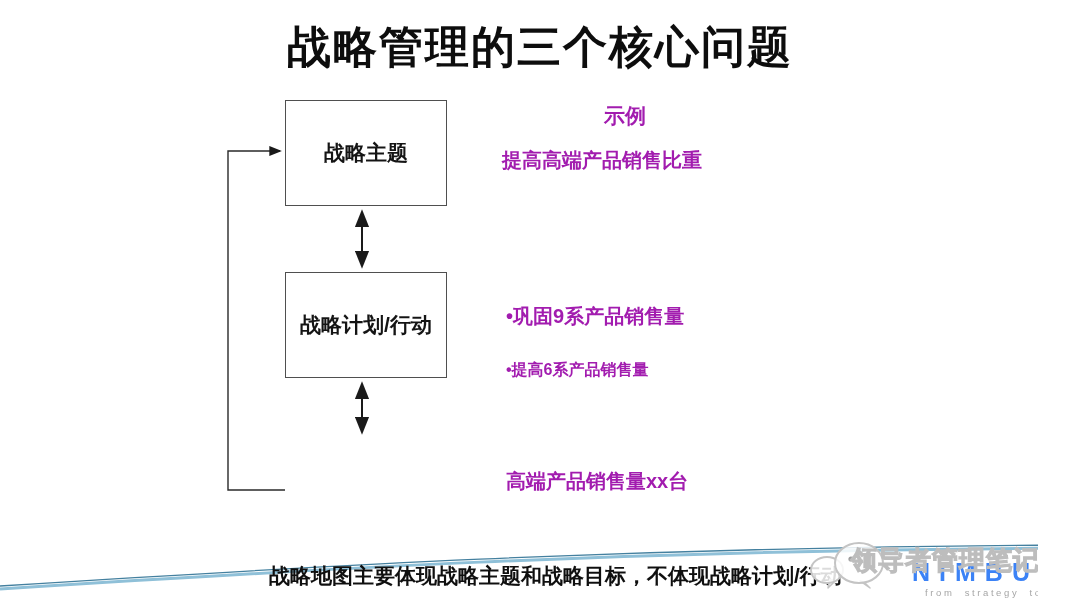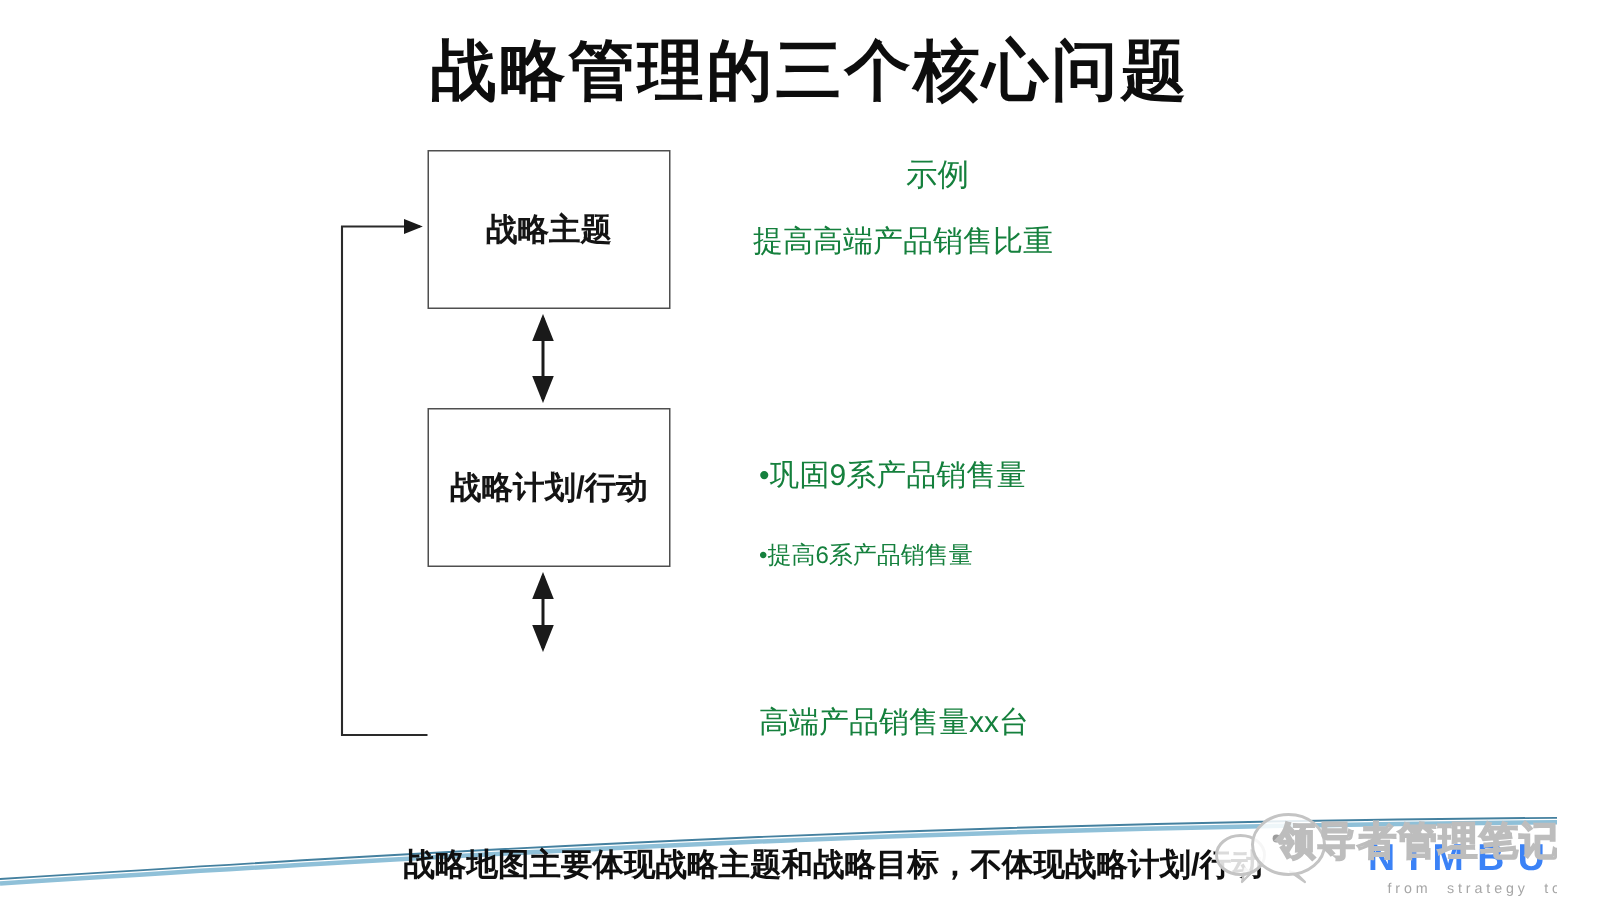--- a/index.html
+++ b/index.html
@@ -22,21 +22,21 @@
   .flow-box{
     left:285px;width:162px;
     border:1.5px solid #4f4f4f;background:#ffffff;
     display:flex;align-items:center;justify-content:center;
     font-size:21px;font-weight:700;color:#141414;
     box-sizing:border-box;
   }
   #box-theme{top:100px;height:106px;}
   #box-plan{top:272px;height:106px;}
   #box-goal{top:438px;height:105px;}
-  .ex{font-weight:400;color:#15803d;white-space:nowrap;text-align:right;}
+  .ex{font-weight:700;color:#a21caf;white-space:nowrap;text-align:right;}
   #ex-header{left:604px;top:102px;font-size:21px;}
   #ex-theme{left:502px;top:147px;font-size:20px;}
   #ex-plan-1{left:506px;top:303px;font-size:20px;}
   #ex-plan-2{left:506px;top:340px;font-size:16px;margin-top:20px;}
   #ex-goal{left:506px;top:468px;font-size:20px;}
   #footnote{
     left:233px;top:562px;
     font-size:21px;font-weight:700;color:#0f0f0f;white-space:nowrap;padding-left:36px;
   }
   #watermark-text{

